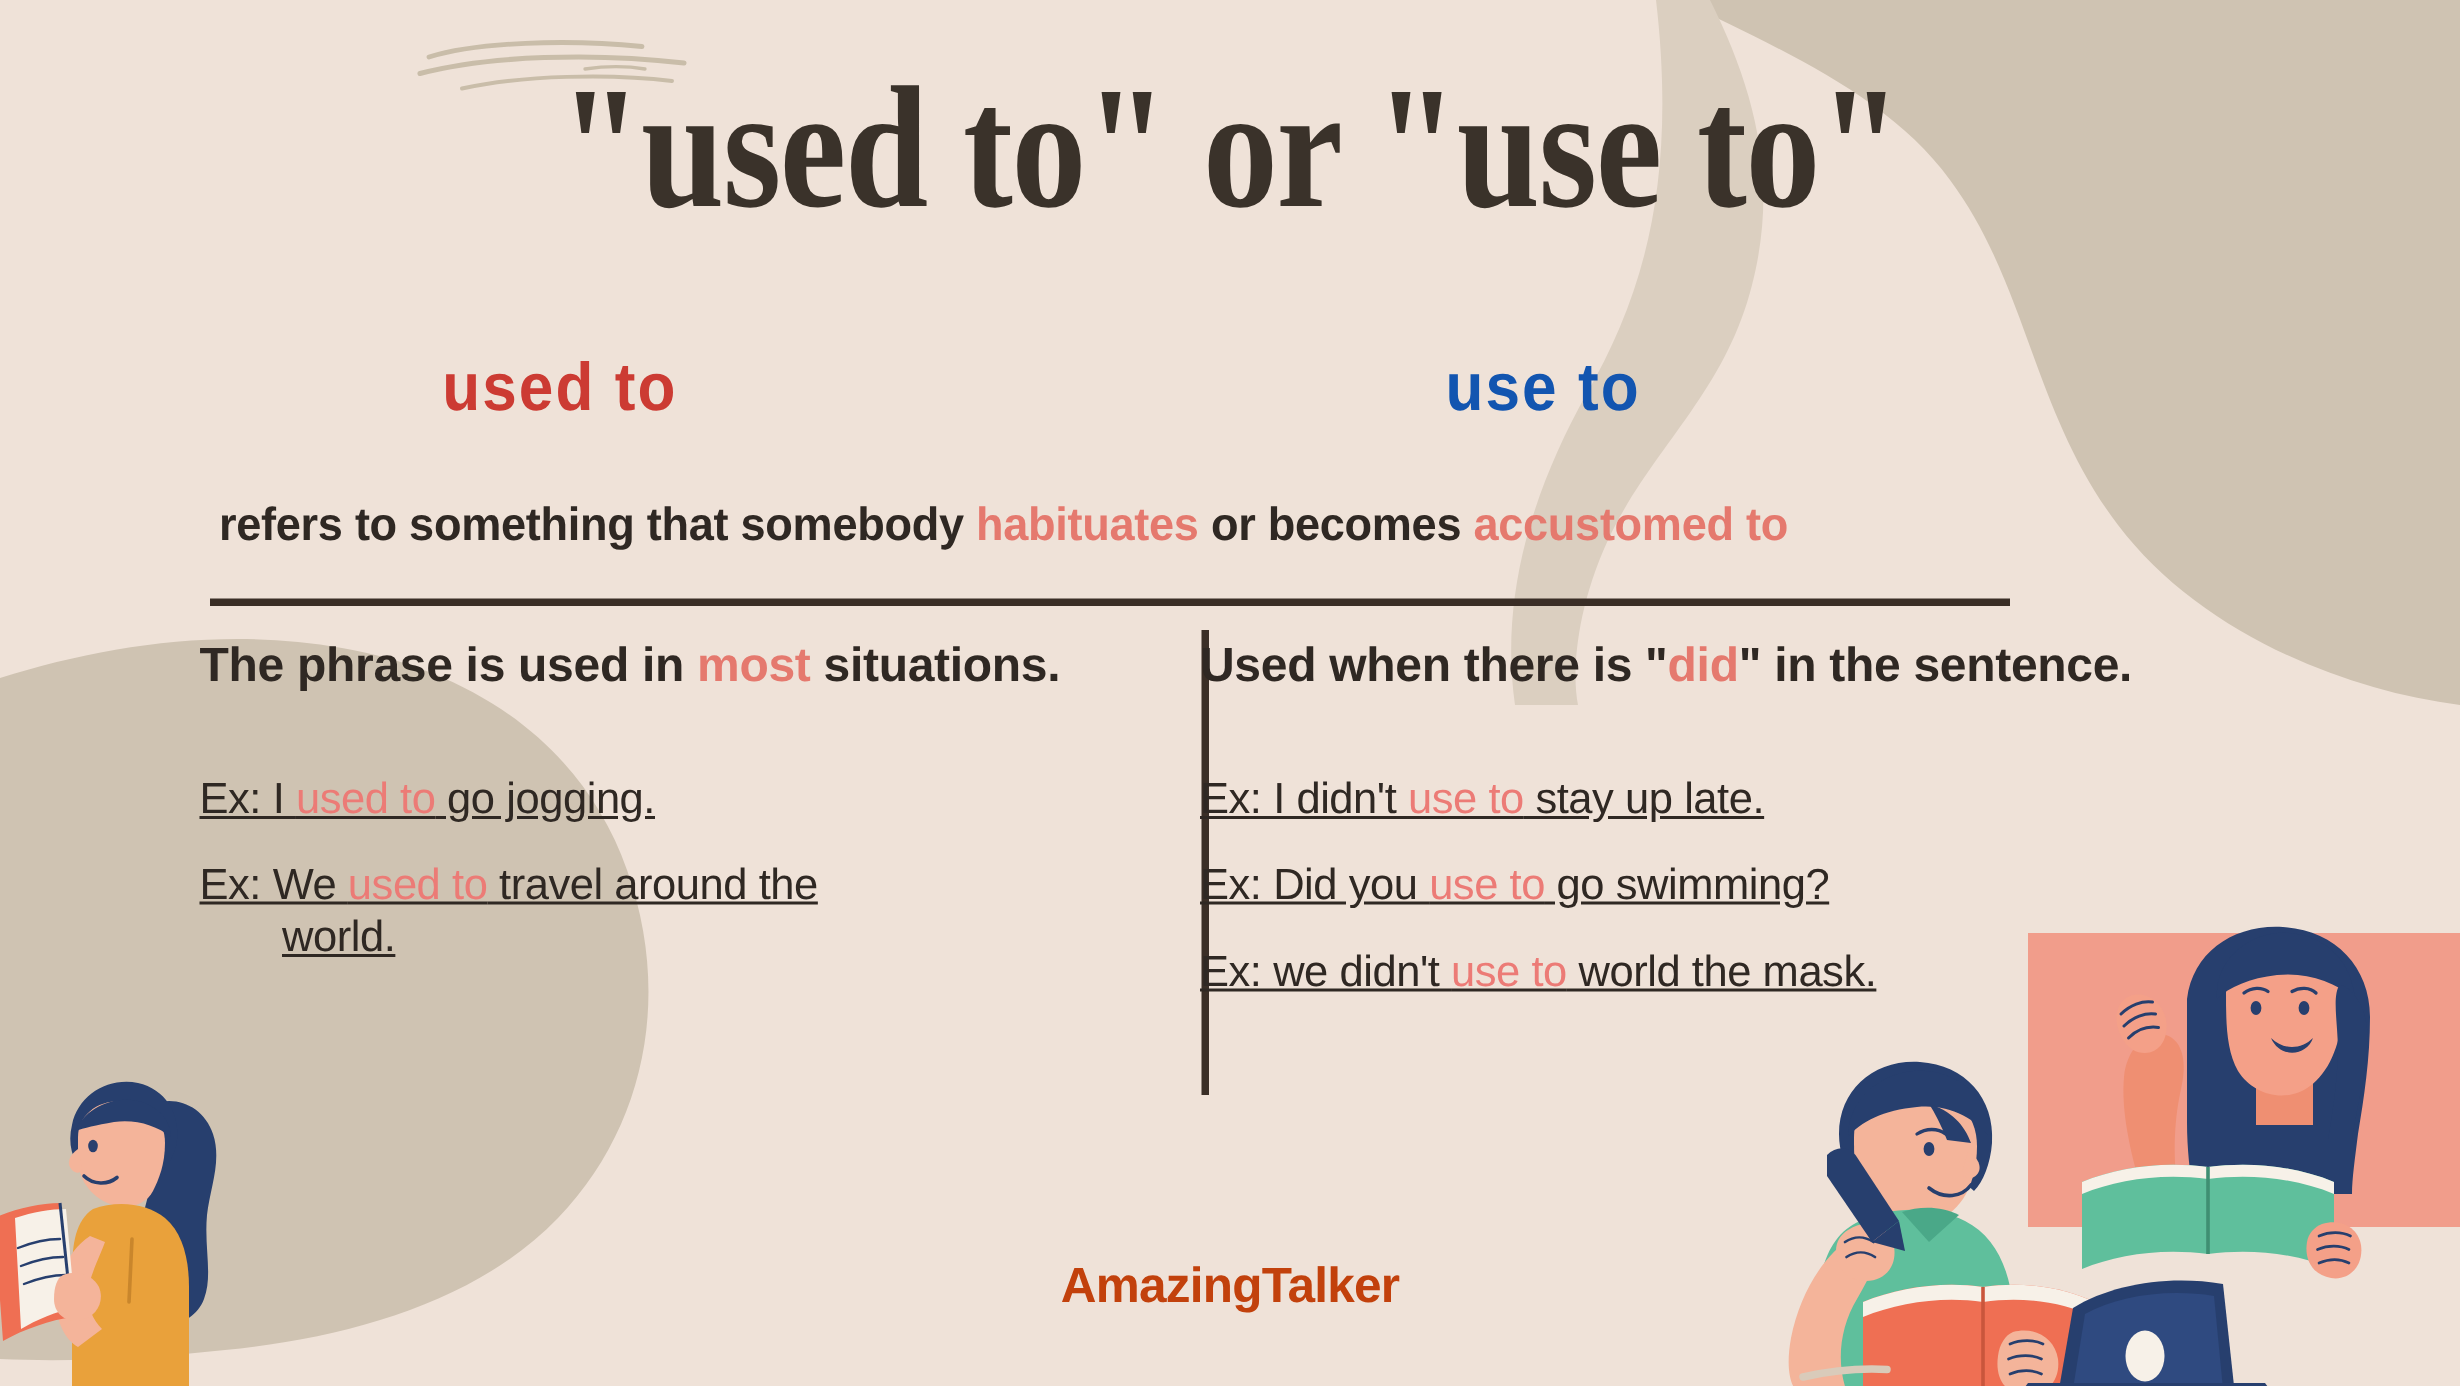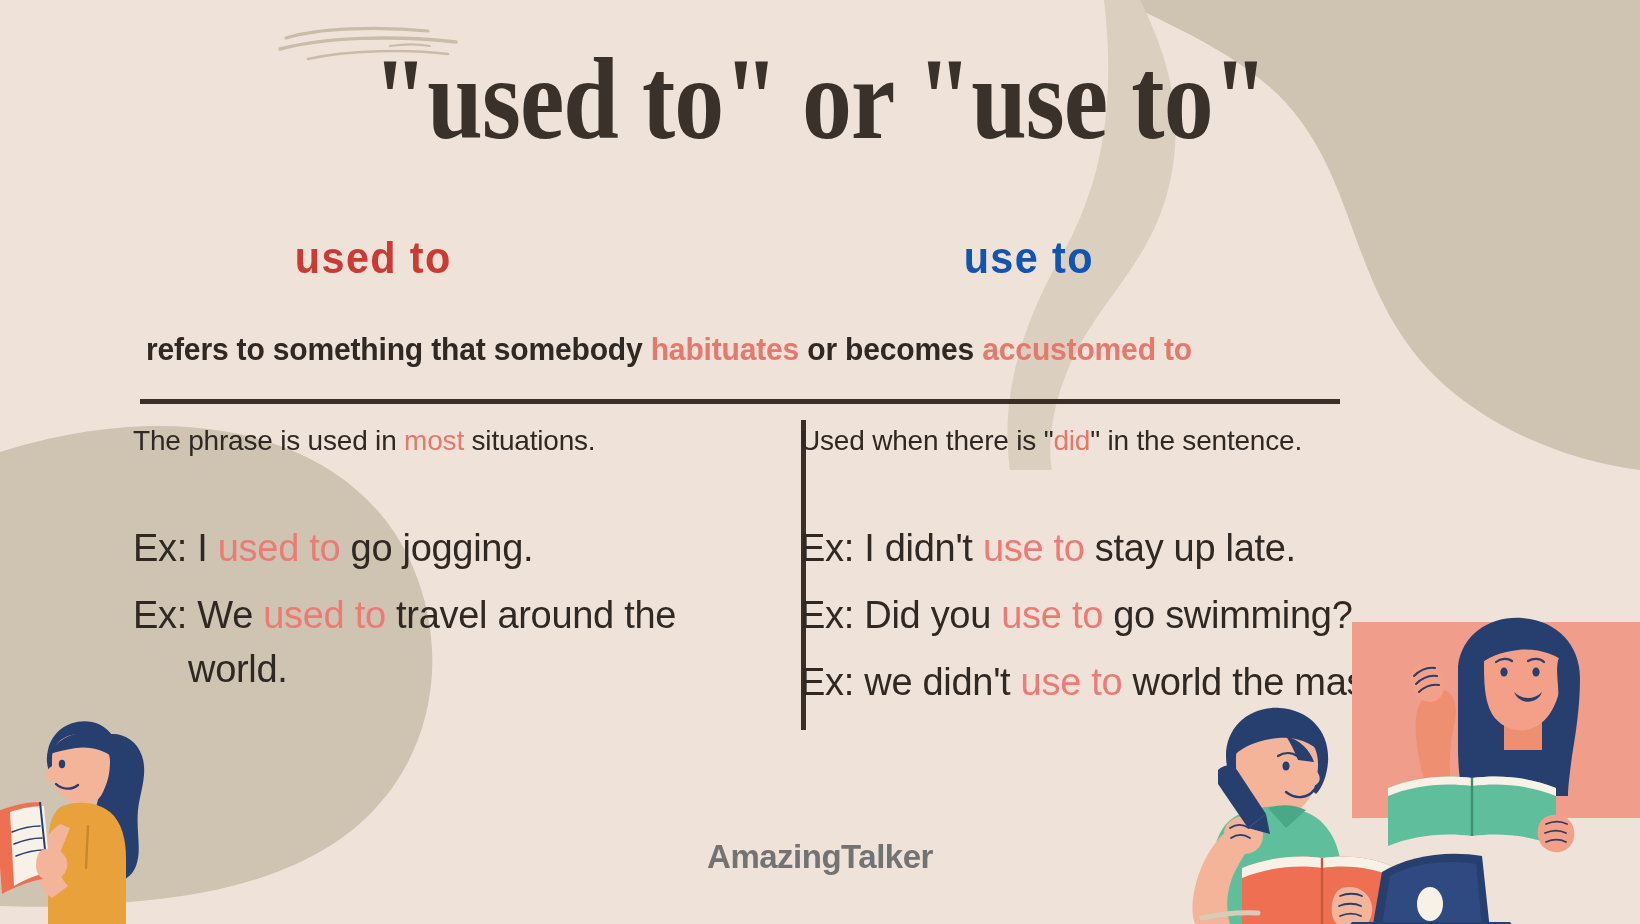--- a/index.html
+++ b/index.html
@@ -68,46 +68,47 @@
     width:5px; height:310px;
     background:#3a2e26;
   }
 
   
   .col { position:absolute; top:425px; }
   .col.left  { left:133px; width:640px; }
   .col.right { left:800px; width:700px; }
 
   .col-title {
-    font-size:28px;
-    font-weight:400;
+    font-size:32px;
+    font-weight:700;
     color:#2f2823;
     letter-spacing:-0.2px;
-    margin-bottom:72px;
+    margin-bottom:56px;
     white-space:nowrap;
   }
   .col-title .hl { color:#e5796e; }
 
   .ex {
-    font-size:38px;
+    font-size:29px;
     color:#2f2823;
     line-height:1.05;
     margin-bottom:27px;
     letter-spacing:-0.3px;
+    text-decoration:underline;
   }
   .ex .hl { color:#ec7b76; }
-  .ex .wrap2 { display:block; padding-left:55px; margin-top:14px; }
+  .ex .wrap2 { display:block; padding-left:55px; margin-top:4px; }
 
   
   .brand {
     position:absolute; left:0; right:0; top:838px;
     text-align:center;
     font-size:33px;
     font-weight:700;
-    color:#737373;
+    color:#c2410c;
     letter-spacing:-0.5px;
   }
 
   
   .illu { position:absolute; }
   .illu-left   { left:-10px; top:700px; width:230px; height:230px; }
   .illu-right  { left:1090px; top:600px; width:560px; height:330px; }
 </style>
 </head>
 <body>

